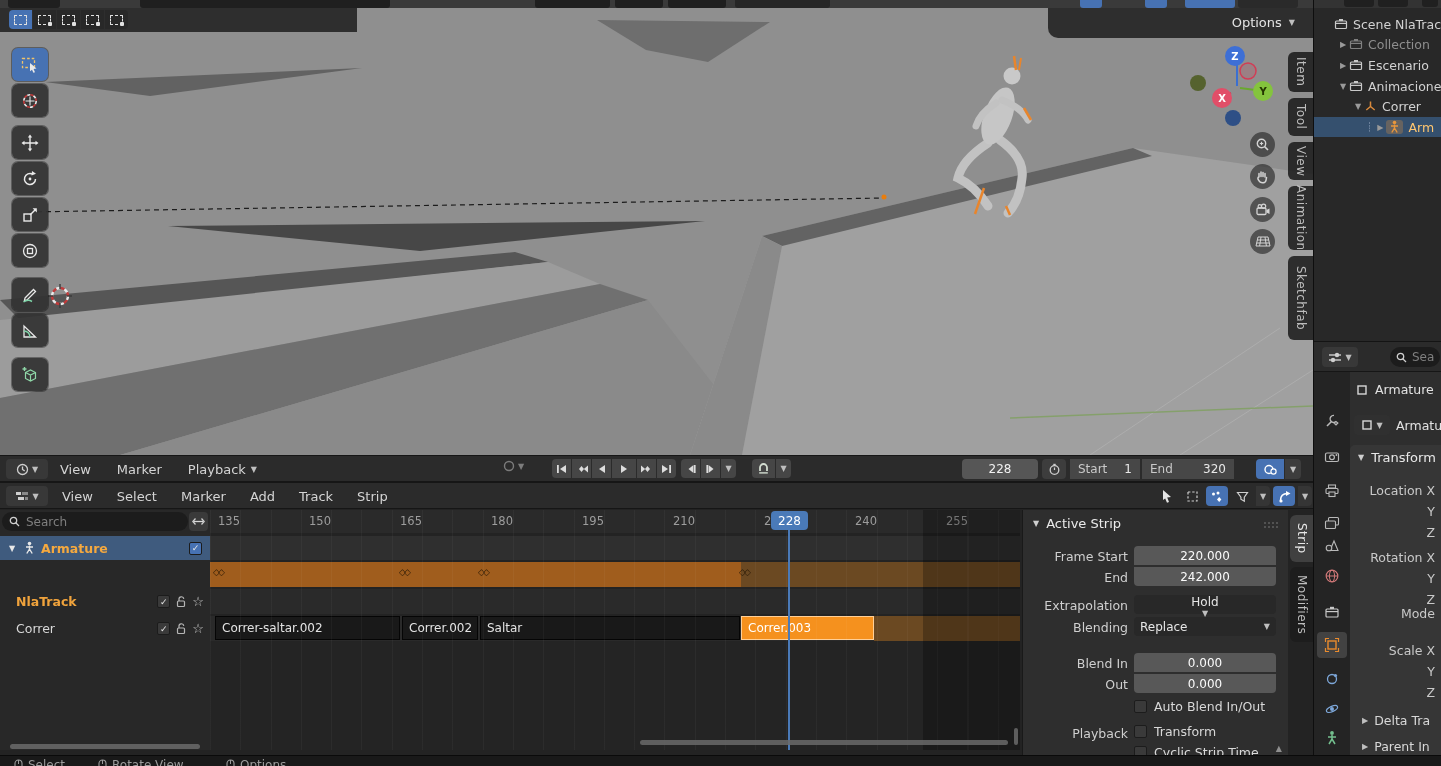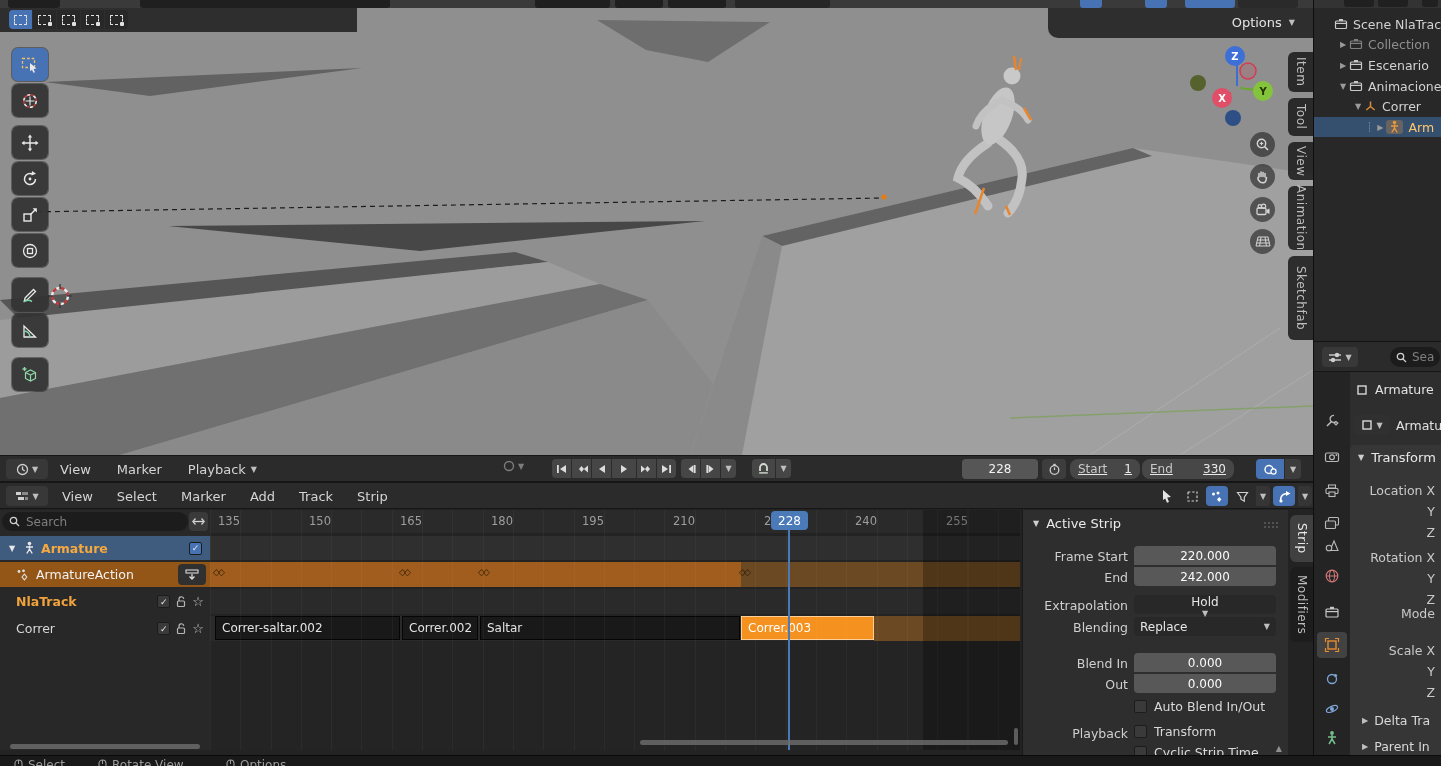--- a/index.html
+++ b/index.html
@@ -31,21 +31,21 @@
   .vtab{position:absolute;right:0;width:25px;background:rgba(28,28,28,.88);border-radius:6px 0 0 6px;
         color:#bdbdbd;writing-mode:vertical-rl;display:flex;align-items:center;justify-content:center;
         font-size:12px;letter-spacing:.5px;}
   #options-btn{position:absolute;right:18px;top:7px;color:#e4e4e4;font-size:13px;display:flex;gap:7px;align-items:center;}
   
   .edhead{background:#2b2b2b;border-top:1px solid #161616;border-bottom:1px solid #161616;box-sizing:border-box;}
   .menu{color:#d4d4d4;font-size:13px;padding:0 2px;cursor:default;}
   .edbtn{background:#383838;border-radius:4px;display:flex;align-items:center;justify-content:center;gap:3px;}
   .tbtn{width:19px;height:19px;background:#464646;display:flex;align-items:center;justify-content:center;}
   .field{background:#565656;border-radius:4px;color:#f2f2f2;display:flex;align-items:center;justify-content:center;font-size:12px;}
-  .lblfield{background:#474747;border-radius:8px;color:#e8e8e8;display:flex;align-items:center;justify-content:space-between;font-size:12px;padding:0 8px;text-decoration:underline;}
+  .lblfield{background:#474747;border-radius:0;color:#e8e8e8;display:flex;align-items:center;justify-content:space-between;font-size:12px;padding:0 8px;}
   .lblfield .lab{color:#c9c9c9;}
   
   #nla{left:0;top:482px;width:1313px;height:273px;background:#232323;overflow:hidden;}
   .chrow{position:absolute;left:0;width:210px;height:24px;display:flex;align-items:center;box-sizing:border-box;}
   .chname{font-size:12.5px;}
   .cb{width:13px;height:13px;background:#3a3a3a;border:1px solid #1c1c1c;border-radius:2px;box-sizing:border-box;
       display:flex;align-items:center;justify-content:center;color:#e8e8e8;font-size:9px;}
   .cb.blue{background:#4772b3;}
   .strip{position:absolute;height:24px;background:#191919;border:1px solid #050505;box-sizing:border-box;
          color:#e3e3e3;font-size:12px;display:flex;align-items:center;padding-left:6px;overflow:hidden;white-space:nowrap;}
@@ -429,21 +429,21 @@
             <rect x="5.3" y="0.8" width="2.4" height="1.6" fill="#cfcfcf"></rect>
           </svg>
         </span>
     </div>
     <div class="abs lblfield" style="left:1070px;top:3px;width:70px;height:20px;box-sizing:border-box;">
       <span class="lab">Start</span>
         <span>1</span>
     </div>
     <div class="abs lblfield" style="left:1142px;top:3px;width:92px;height:20px;box-sizing:border-box;">
       <span class="lab">End</span>
-        <span>330</span>
+        <span>320</span>
     </div>
     <div class="abs flexc" style="left:1256px;top:3px;gap:1px;">
       <span class="tbtn" style="width:28px;height:20px;background:#4772b3;border-radius:4px 0 0 4px;">
           <span class="ic">
             <svg width="14" height="13" viewBox="0 0 14 13">
               <circle cx="6" cy="6.5" r="4" fill="none" stroke="#fff" stroke-width="1.4"></circle>
               <circle cx="10.5" cy="8.5" r="2.6" fill="#4772b3" stroke="#fff" stroke-width="1.2"></circle>
             </svg>
           </span>
         </span>
@@ -579,38 +579,20 @@
       <div class="chrow" style="top:26px;background:#3f5b7e;gap:5px;padding-left:6px;">
         <span class="olchev" style="color:#e8e8e8;">▼</span>
         <span class="ic">
             <svg width="13" height="14" viewBox="0 0 13 14">
               <circle cx="6.5" cy="2.5" r="1.8" fill="#e8e8e8"></circle>
               <path d="M6.5,4.5 V8 M3,6 L10,6 M6.5,8 L3.8,12.5 M6.5,8 L9.2,12.5" stroke="#e8e8e8" stroke-width="1.4" fill="none"></path>
             </svg>
           </span>
         <span class="chname" style="color:#f5a93f;font-weight:bold;">Armature</span>
         <span class="cb blue" style="margin-left:auto;margin-right:8px;">✓</span>
-      </div>
-      <div class="chrow" style="top:52px;height:25px;background:#935617;gap:5px;padding-left:16px;">
-        <span class="ic">
-            <svg width="15" height="13" viewBox="0 0 15 13">
-              <circle cx="3" cy="3.5" r="1.4" fill="#e0e0e0"></circle>
-              <circle cx="7.5" cy="2.8" r="1.4" fill="#e0e0e0"></circle>
-              <polygon points="6,9 8.4,6.2 10.8,9 8.4,11.8" fill="none" stroke="#e0e0e0" stroke-width="1.1"></polygon>
-            </svg>
-          </span>
-        <span class="chname" style="color:#f2f2f2;">ArmatureAction</span>
-        <span class="tbtn" style="margin-left:auto;margin-right:4px;width:28px;height:21px;background:#303030;border-radius:4px;">
-            <span class="ic">
-              <svg width="16" height="14" viewBox="0 0 16 14">
-                <rect x="2" y="2" width="12" height="3" fill="none" stroke="#d8d8d8" stroke-width="1.1"></rect>
-                <path d="M8,6 v4 M5.5,8.5 L8,11 L10.5,8.5" stroke="#d8d8d8" stroke-width="1.3" fill="none"></path>
-              </svg>
-            </span>
-          </span>
       </div>
       <div class="chrow" style="top:79px;height:25px;gap:5px;padding-left:16px;">
         <span class="chname" style="color:#f0a33c;font-weight:bold;">NlaTrack</span>
         <span class="flexc" style="margin-left:auto;margin-right:6px;gap:5px;">
           <span class="cb">✓</span>
           <span class="ic">
               <svg width="12" height="13" viewBox="0 0 12 13">
                 <rect x="2.5" y="6" width="7" height="5.5" rx="1" fill="none" stroke="#b5b5b5" stroke-width="1.2"></rect>
                 <path d="M4,6 V4.5 a2.4,2.4 0 0 1 4.8,-0.6" fill="none" stroke="#b5b5b5" stroke-width="1.2"></path>
               </svg>

